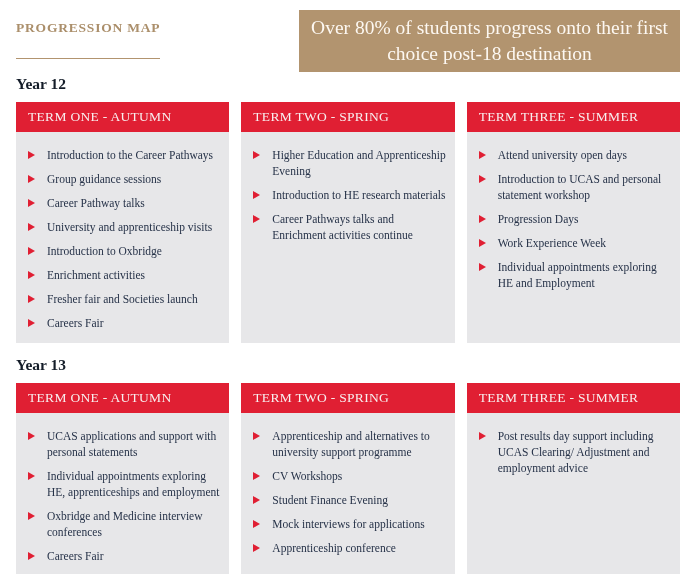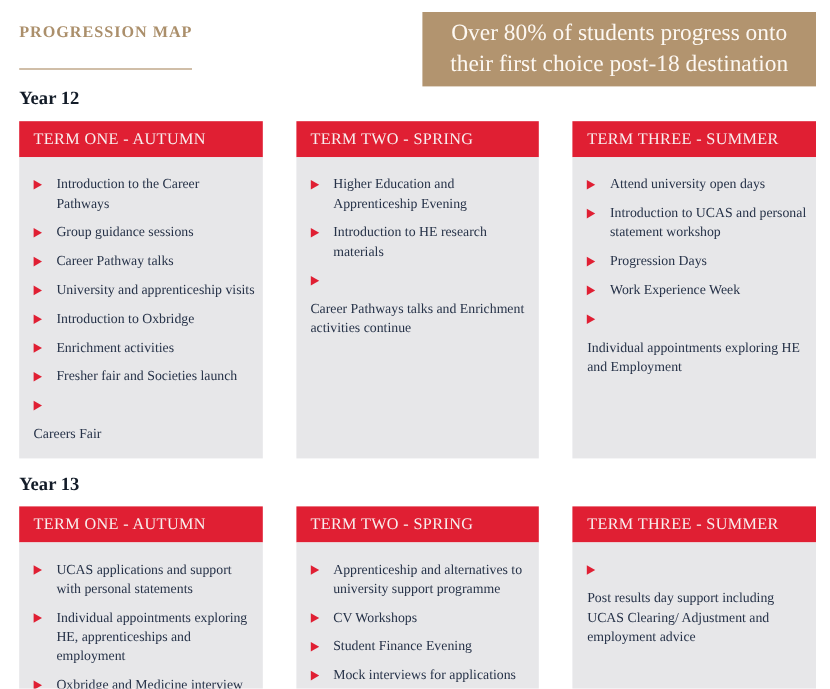--- a/index.html
+++ b/index.html
@@ -25,40 +25,40 @@
     font-size:13.5px;
     font-weight:bold;
     letter-spacing:0.8px;
     color:var(--title-tan);
     padding-bottom:22px;
     border-bottom:1.5px solid var(--tan);
   }
   .banner{
     position:absolute;
     top:10px;right:12px;
-    width:328px;min-height:62px;
+    width:381px;min-height:62px;
     background:var(--tan);
     color:#fdf8f2;
     display:flex;align-items:center;justify-content:center;
     text-align:center;
     font-size:19.5px;
     line-height:26px;
     padding:5px 10px;
   }
   .year-label{
     font-size:15.5px;
     font-weight:bold;
     color:var(--year-text);
     margin-top:16px;
   }
   .year-label.second{margin-top:13px;}
   .term-grid{
     display:grid;
     grid-template-columns:repeat(3,1fr);
-    gap:28px;
+    gap:12px;
     margin-top:9px;
   }
   .term-col{
     display:flex;
     flex-direction:column;
   }
   .term-header{
     background:var(--red);
     color:#f8efef;
     height:30px;
@@ -71,21 +71,21 @@
   .term-body{
     background:var(--panel);
     flex:1;
     padding:15px 6px 12px 12px;
   }
   .term-item{
     display:flex;
     gap:12px;
     margin-bottom:8px;
   }
-  .term-item:last-child{margin-bottom:0;flex-direction:column;}
+  .term-item:last-child{margin-bottom:0;}
   .bullet{
     flex:none;
     width:0;height:0;
     border-top:4px solid transparent;
     border-bottom:4px solid transparent;
     border-left:7.5px solid var(--red);
     margin-top:4px;
   }
   .item-text{
     font-size:11.5px;

